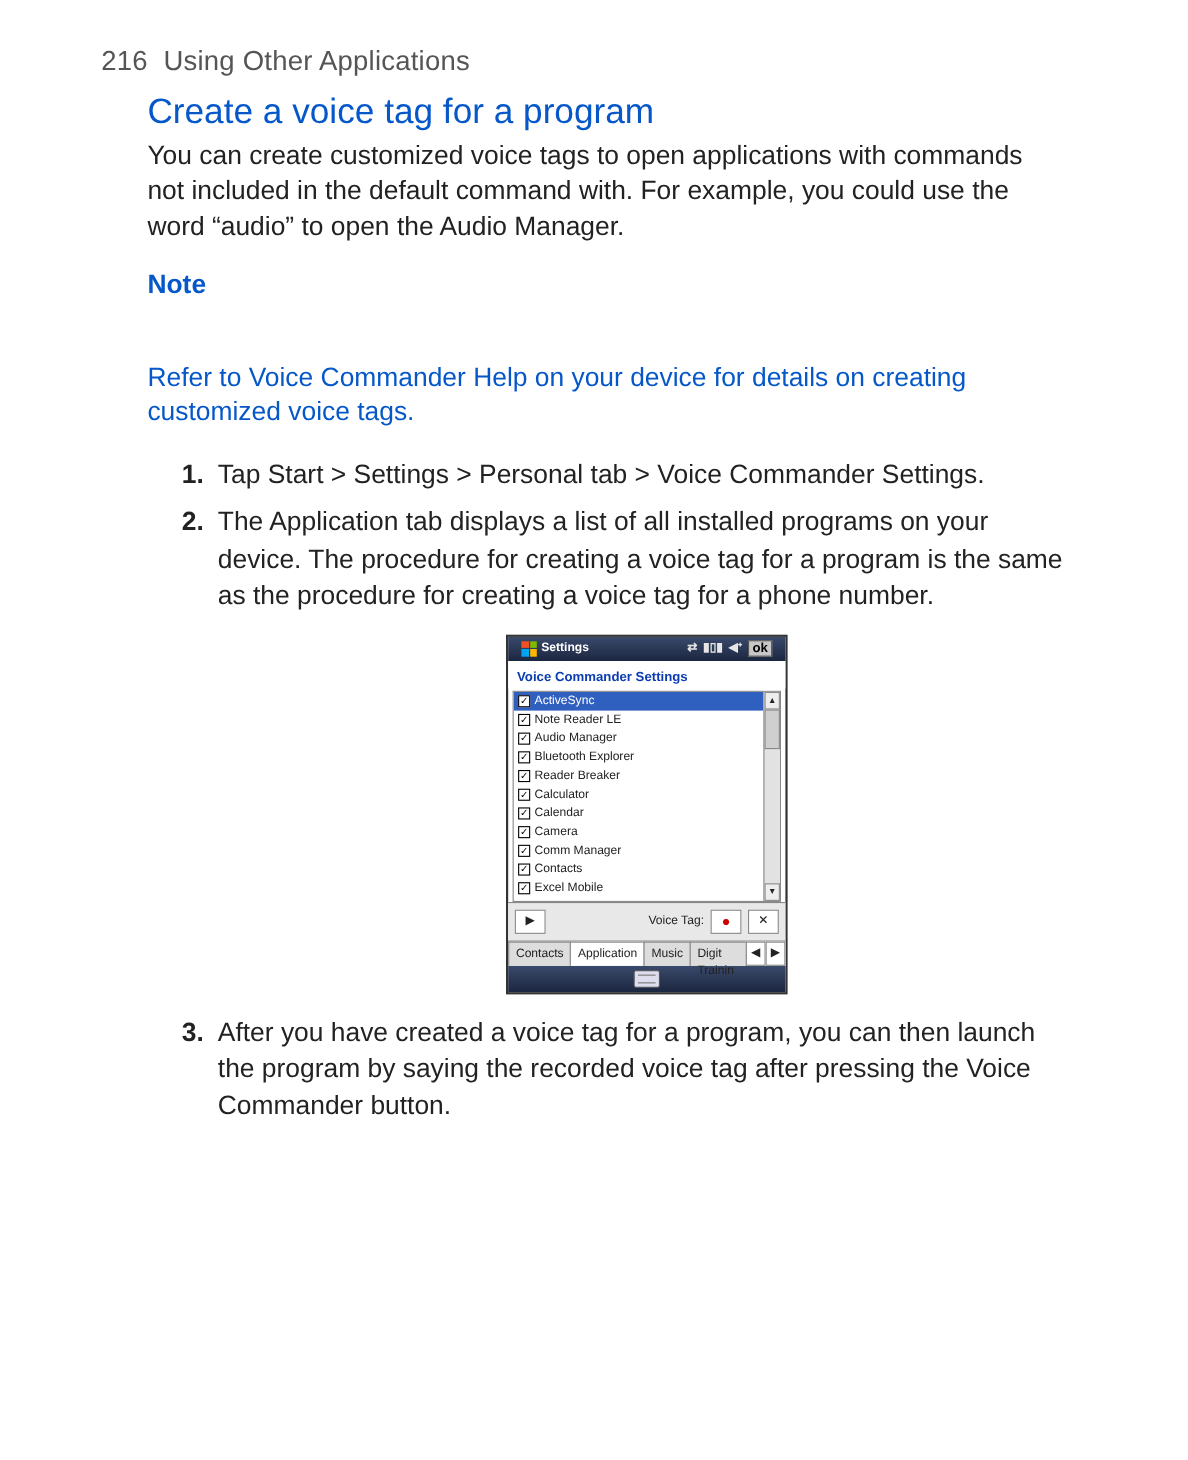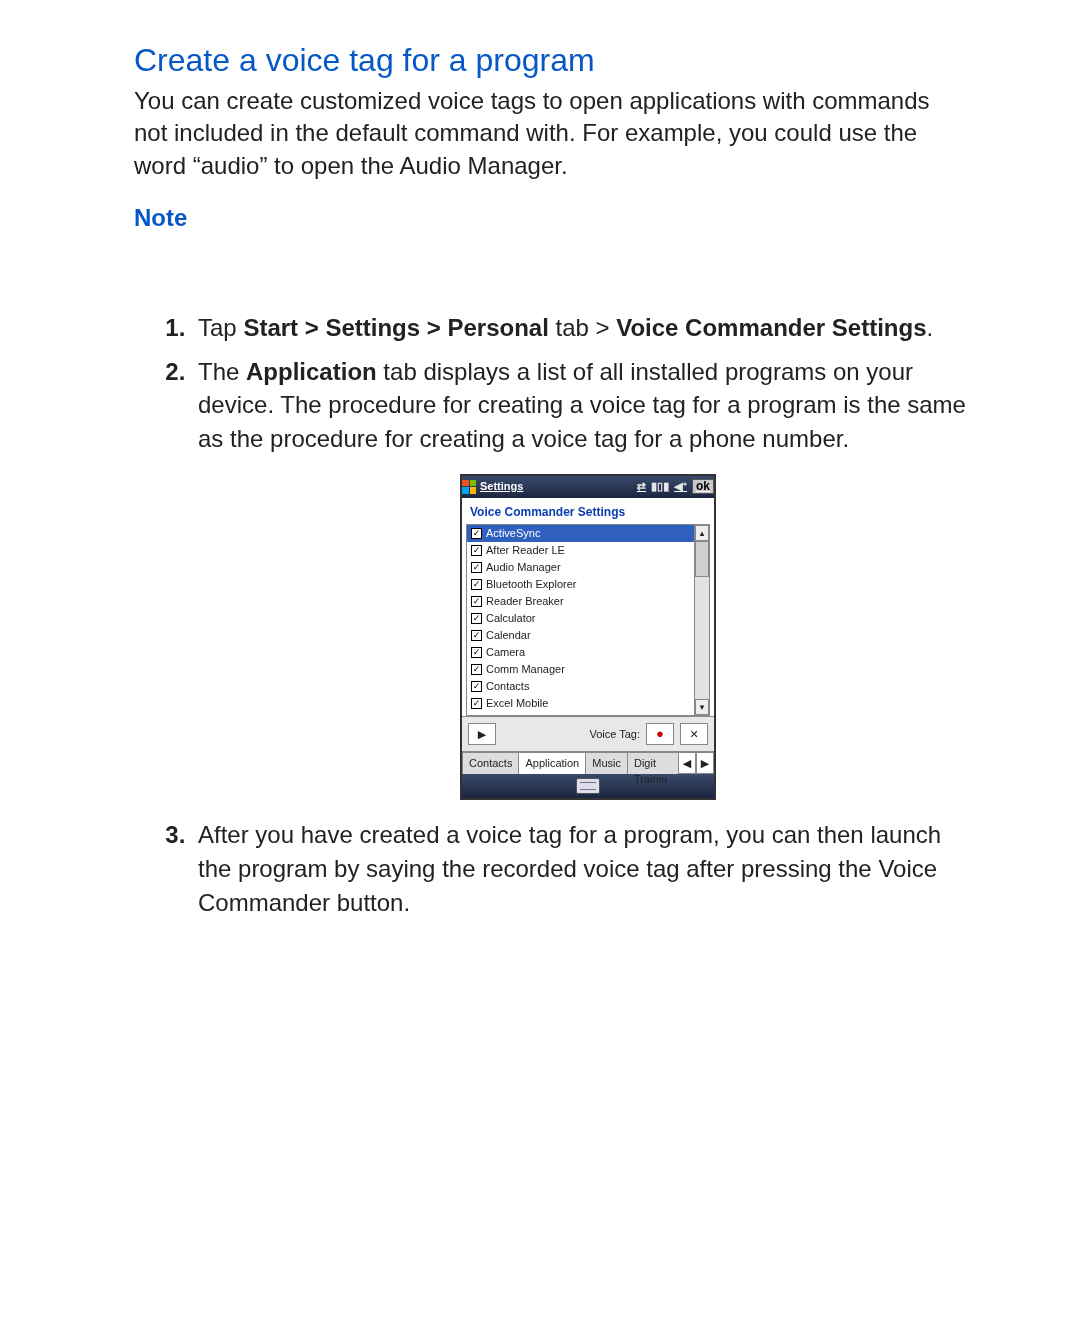--- a/index.html
+++ b/index.html
@@ -6,24 +6,24 @@
   .page{width:1080px;min-height:1327px;box-sizing:border-box;padding:42px 90px 0 90px;position:relative;}
   .header{font-size:25px;color:#555;margin:0 0 12px 2px;letter-spacing:.2px;}
   .title{font-size:32px;font-weight:400;color:#0658c9;margin:0 0 6px 44px;}
   .intro{font-size:24px;line-height:1.35;margin:0 0 20px 44px;max-width:820px;}
   .note-row{display:flex;margin:0 0 24px 44px;max-width:780px;font-size:24px;line-height:1.3;flex-direction:column;}
   .note-label{color:#0658c9;font-weight:700;flex:0 0 85px;}
   .note-text{color:#0658c9;}
   ol.steps{margin:0 0 0 44px;padding:0 0 0 58px;font-size:24px;line-height:1.4;}
   ol.steps>li{margin-bottom:10px;padding-left:6px;max-width:780px;}
   ol.steps>li::marker{font-weight:700;}
-  .b{font-weight:700;}
+  .b{font-weight:400;}
   .screenshot-wrap{display:flex;justify-content:center;margin:18px 0 18px 0;}
   .device{width:252px;border:2px solid #333;font-family:Tahoma,Arial,sans-serif;font-size:11px;color:#222;background:#fff;}
-  .titlebar{height:22px;background:linear-gradient(#3a4a6b,#1b2640);display:flex;align-items:center;color:#fff;font-weight:700;padding:0 0;text-decoration:underline;}
+  .titlebar{height:22px;background:linear-gradient(#3a4a6b,#1b2640);display:flex;align-items:center;color:#fff;font-weight:700;padding:0 12px;}
   .titlebar .winlogo{width:14px;height:14px;margin-right:4px;display:grid;grid-template-columns:1fr 1fr;grid-template-rows:1fr 1fr;gap:1px;}
   .winlogo span:nth-child(1){background:#f25022;} .winlogo span:nth-child(2){background:#7fba00;}
   .winlogo span:nth-child(3){background:#00a4ef;} .winlogo span:nth-child(4){background:#ffb900;}
   .titlebar .title-text{flex:0 0 auto;}
   .titlebar .status{margin-left:auto;display:flex;align-items:center;gap:5px;}
   .okbtn{background:#c8c8c8;color:#000;font-weight:700;border:1px solid #555;padding:0 3px;font-size:12px;line-height:13px;}
   .status-ico{font-size:11px;color:#e6e6e6;}
   .subheader{color:#0b3db0;font-weight:700;padding:6px 8px 2px 8px;background:#fff;font-size:12px;}
   .listarea{position:relative;border:1px solid #888;margin:2px 4px 0 4px;height:190px;display:flex;background:#fff;}
   .listcol{flex:1;overflow:hidden;}
@@ -44,26 +44,30 @@
   .tabnav{margin-left:auto;display:flex;}
   .tabnav .tbtn{width:16px;height:20px;}
   .bottombar{height:24px;background:linear-gradient(#3a4a6b,#1b2640);display:flex;align-items:center;justify-content:center;}
   .kbd{width:22px;height:14px;background:#dde;border:1px solid #555;border-radius:2px;position:relative;}
   .kbd::before{content:"";position:absolute;left:3px;right:3px;top:3px;bottom:3px;border-top:1px solid #777;border-bottom:1px solid #777;}
 </style>
 </head>
 <body>
 
 <div class="page">
+  <div class="header">
+    <span>216</span>&nbsp;&nbsp;<span>Using Other Applications</span>
+  </div>
 
   <h2 class="title">Create a voice tag for a program</h2>
   <p class="intro">You can create customized voice tags to open applications with commands not included in the default command with.  For example, you could use the word “audio” to open the Audio Manager.</p>
 
   <div class="note-row">
     <div class="note-label">Note</div>
+    <div class="note-text">Refer to  Voice Commander Help on your device for details on creating customized voice tags.</div>
   </div>
 
   <ol class="steps">
     <li>
       <span>Tap </span><span class="b">Start &gt; Settings &gt; Personal</span><span> tab &gt; </span><span class="b">Voice Commander Settings</span><span>.</span>
     </li>
     <li>
       <span>The </span><span class="b">Application</span><span> tab displays a list of all installed programs on your device. The procedure for creating a voice tag for a program is the same as the procedure for creating a voice tag for a phone number.</span>
 
       <div class="screenshot-wrap">
@@ -85,21 +89,21 @@
           </div>
           <div class="subheader">Voice Commander Settings</div>
           <div class="listarea">
             <div class="listcol">
               <div class="row sel">
                   <span class="chk">✓</span>
                   <span>ActiveSync</span>
                 </div>
               <div class="row">
                   <span class="chk">✓</span>
-                  <span>After Reader LE</span>
+                  <span>Note Reader LE</span>
                 </div>
               <div class="row">
                   <span class="chk">✓</span>
                   <span>Audio Manager</span>
                 </div>
               <div class="row">
                   <span class="chk">✓</span>
                   <span>Bluetooth Explorer</span>
                 </div>
               <div class="row">

